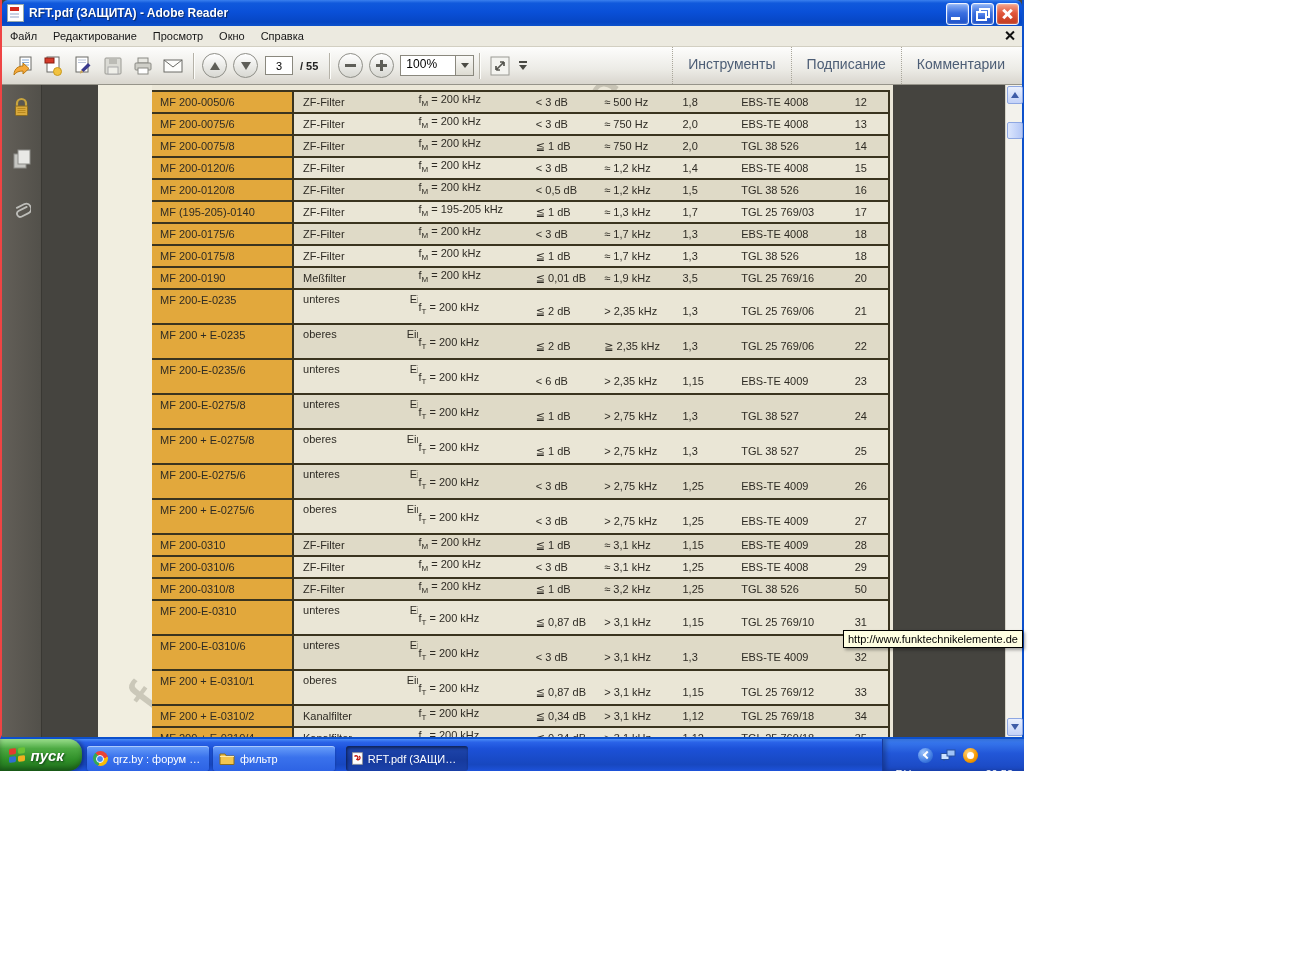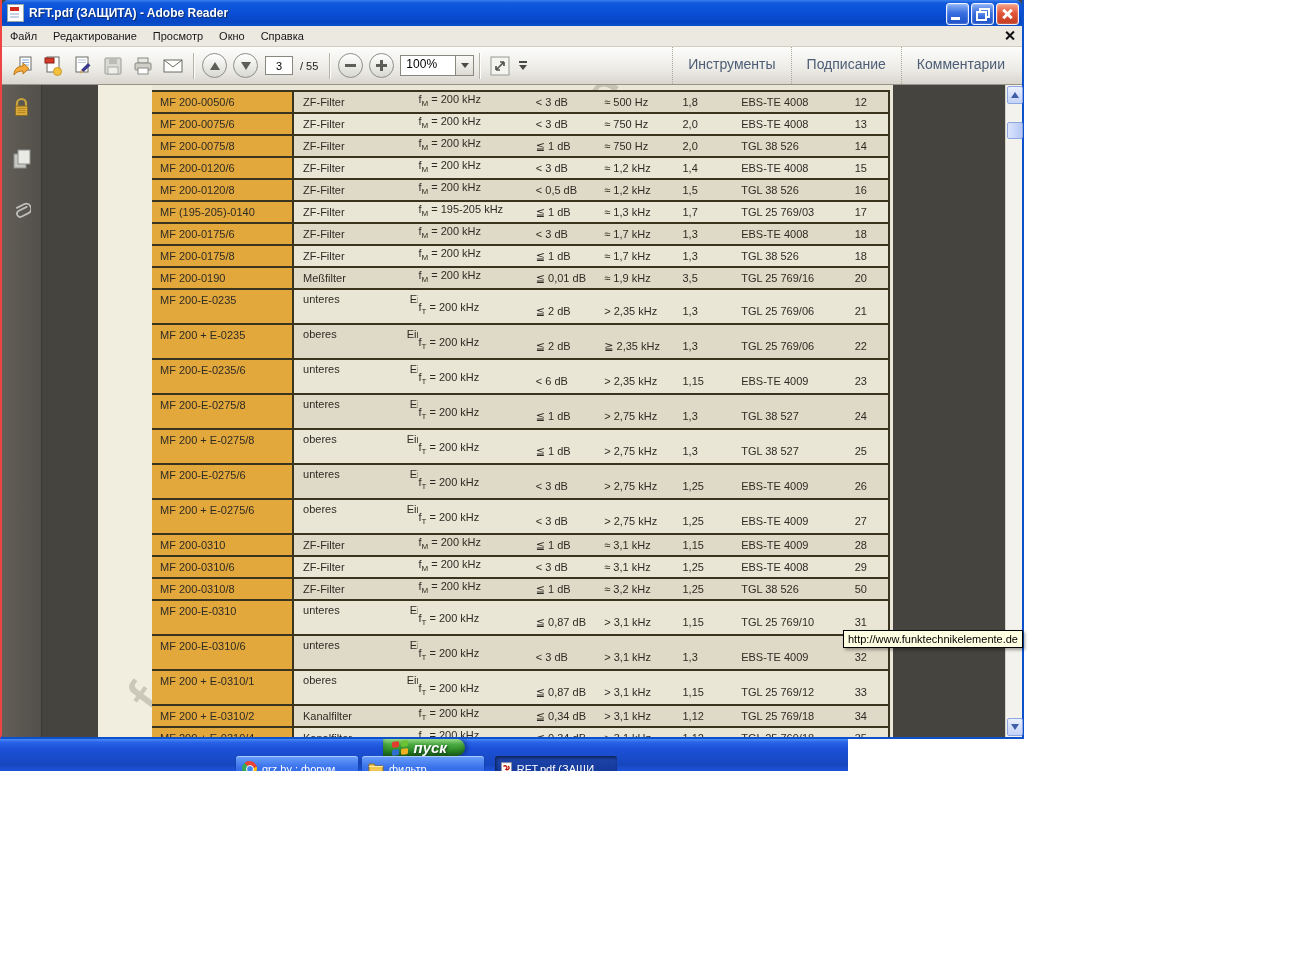--- a/index.html
+++ b/index.html
@@ -38,21 +38,21 @@
     border:1px solid #8f8f88;display:flex;align-items:center;justify-content:center;margin:0 3px;}
   .tri-up{width:0;height:0;border-left:5px solid transparent;border-right:5px solid transparent;border-bottom:8px solid #5e5e58;}
   .tri-dn{width:0;height:0;border-left:5px solid transparent;border-right:5px solid transparent;border-top:8px solid #5e5e58;}
   .tri-dd{width:0;height:0;border-left:4px solid transparent;border-right:4px solid transparent;border-top:5px solid #4a4a44;}
   .minus{width:11px;height:3px;background:#5e5e58;}
   .plus{position:relative;width:11px;height:11px;}
   .plus::before{content:'';position:absolute;left:0;top:4px;width:11px;height:3px;background:#5e5e58;}
   .plus::after{content:'';position:absolute;left:4px;top:0;width:3px;height:11px;background:#5e5e58;}
   .pagebox{width:26px;height:17px;border:1px solid #8a887e;background:#fff;font-size:11px;text-align:center;
     font-family:"Liberation Sans",sans-serif;margin-left:4px;padding:0;}
-  .pagetotal{font-size:11px;color:#222;margin:0 6px 0 7px;}
+  .pagetotal{font-size:11px;color:#222;margin:0 6px 0 7px;font-weight:bold;}
   .zoombox{display:flex;align-items:center;margin-left:3px;}
   .zoomval{width:44px;height:17px;border:1px solid #8a887e;background:#fff;font-size:12px;padding:1px 5px;line-height:15px;}
   .zoomdrop{width:17px;height:19px;border:1px solid #8a887e;border-left:none;background:linear-gradient(180deg,#fafaf8,#dddbd2);
     display:flex;align-items:center;justify-content:center;}
   .morechev{display:flex;flex-direction:column;align-items:center;gap:2px;margin:0 4px;}
   .morechev .bar{width:8px;height:2px;background:#4a4a44;}
   .panes{position:absolute;right:2px;top:0;height:100%;display:flex;align-items:stretch;}
   .pane{font-size:14px;color:#4c5d75;padding:9px 15px 0 15px;border-left:1px dotted #a9a69a;cursor:default;}
   
   .main{display:flex;height:652px;background:#45443f;}
@@ -80,23 +80,23 @@
     border:1px solid #8ea7e2;border-radius:2px;display:flex;align-items:center;justify-content:center;}
   .sbtn.up{top:1px;} .sbtn.down{bottom:1px;}
   .s-up{width:0;height:0;border-left:4px solid transparent;border-right:4px solid transparent;border-bottom:6px solid #3f5da8;}
   .s-dn{width:0;height:0;border-left:4px solid transparent;border-right:4px solid transparent;border-top:6px solid #3f5da8;}
   .sthumb{position:absolute;left:1px;top:37px;width:14px;height:15px;background:linear-gradient(90deg,#dce6fd,#b4c7f6);
     border:1px solid #8ea7e2;border-radius:2px;}
   
   .tooltip{position:absolute;left:841px;top:630px;background:#ffffe1;border:1px solid #000;padding:2px 4px;
     font-size:11px;color:#000;white-space:nowrap;z-index:40;box-shadow:2px 2px 3px rgba(0,0,0,.35);}
   
-  .taskbar{position:absolute;left:0;top:739px;width:848px;height:32px;
+  .taskbar{position:absolute;left:0;top:739px;width:1024px;height:32px;
     background:linear-gradient(180deg,#4a8cf7 0%,#2a63e8 10%,#1c51d8 30%,#1747bf 80%,#1d52da 100%);
-    display:flex;align-items:center;overflow:hidden;flex-direction:column;}
+    display:flex;align-items:flex-end;overflow:hidden;}
   .start{height:32px;padding:0 18px 0 9px;border-radius:0 14px 14px 0;display:flex;align-items:center;gap:6px;
     background:linear-gradient(180deg,#9ade8c 0%,#4daa43 30%,#2f8f28 65%,#1f701d 100%);
     box-shadow:inset 0 -3px 5px rgba(0,0,0,.25),2px 0 4px rgba(0,0,0,.4);}
   .start .lbl{color:#fff;font-weight:bold;font-style:italic;font-size:15px;text-shadow:1px 1px 2px #14441a;}
   .flag{display:grid;grid-template-columns:7px 7px;grid-template-rows:6px 6px;gap:1.5px;transform:skewY(-7deg);}
   .flag i{border-radius:1.5px;} .flag .r{background:#e23c2d;} .flag .g{background:#6bc235;}
   .flag .b{background:#2f6fd0;} .flag .y{background:#f0b01f;}
   .tasks{display:flex;gap:4px;margin-left:5px;}
   .task{width:122px;height:25px;border-radius:3px;display:flex;align-items:center;gap:5px;padding:0 6px;box-sizing:border-box;
     background:linear-gradient(180deg,#6aa0fa,#3a72ec 45%,#2d63e4);color:#fff;font-size:11px;white-space:nowrap;overflow:hidden;

